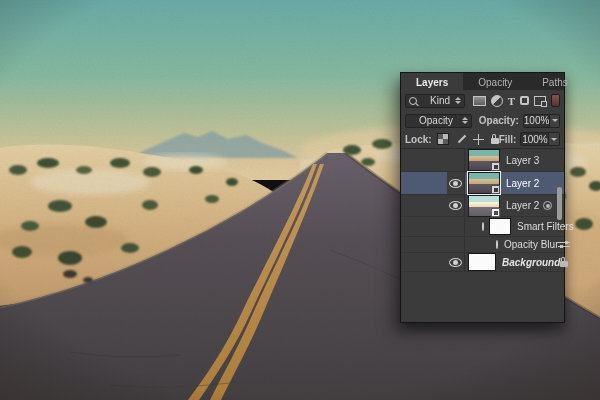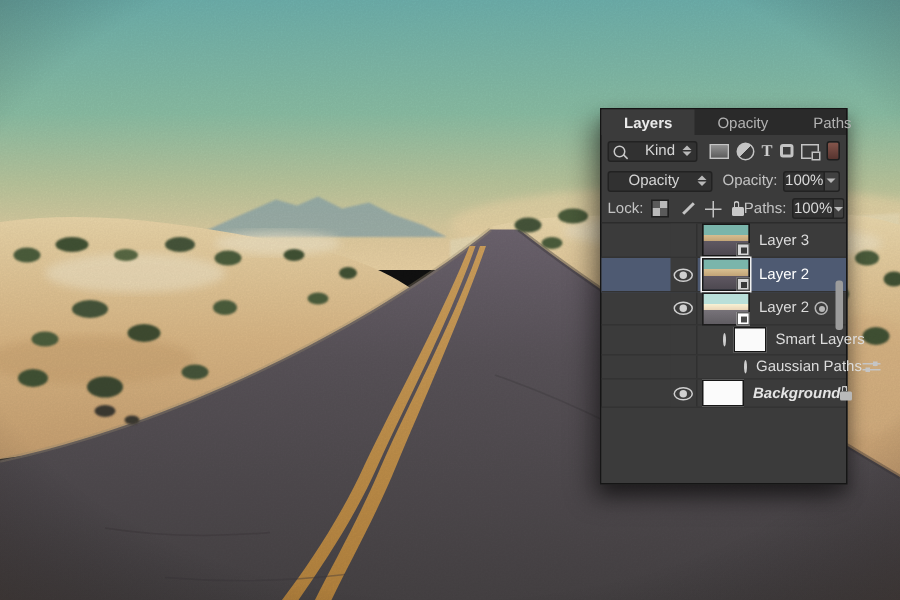--- a/index.html
+++ b/index.html
@@ -46,21 +46,21 @@
   .ficons{display:flex;align-items:center;gap:5px;margin-left:auto;}
   .ic-pic{width:13px;height:10px;border:1px solid #c4c4c4;box-sizing:border-box;background:linear-gradient(180deg,#8f8f8f,#5d5d5d);}
   .ic-adj{width:10px;height:10px;border-radius:50%;border:1px solid #c4c4c4;background:linear-gradient(135deg,#c4c4c4 50%,#3b3b3b 50%);}
   .ic-type{color:#cdcdcd;font-size:11px;font-weight:bold;line-height:10px;font-family:"Liberation Serif",serif;}
   .ic-shape{width:9px;height:9px;border:2px solid #c4c4c4;border-radius:2px;box-sizing:border-box;}
   .ic-so{width:10px;height:8px;border:1px solid #c4c4c4;position:relative;}
   .ic-so::after{content:'';position:absolute;right:-2px;bottom:-2px;width:4px;height:4px;background:#3b3b3b;border:1px solid #c4c4c4;}
   .ic-toggle{width:7px;height:11px;border-radius:2px;border:1px solid #1d1d1d;
     background:linear-gradient(180deg,#84554b,#57342f);}
 
-  .lbl{color:#c3c3c3;}
+  .lbl{color:#c3c3c3;font-weight:bold;}
   .val-box{width:30px;height:14px;background:var(--control-bg);border:1px solid #222;border-radius:2px 0 0 2px;
     display:flex;align-items:center;justify-content:center;box-sizing:border-box;color:#dadada;}
   .dd-btn{width:11px;height:14px;background:#404040;border:1px solid #222;border-left:none;border-radius:0 2px 2px 0;
     display:flex;align-items:center;justify-content:center;box-sizing:border-box;}
 
   .lock-icons{display:flex;align-items:center;gap:7px;margin-left:5px;}
   .ic-checker{width:10px;height:10px;border:1px solid #1f1f1f;
     background:conic-gradient(#b9b9b9 0 25%,#5a5a5a 0 50%,#b9b9b9 0 75%,#5a5a5a 0);}
   .ic-brush{width:10px;height:10px;position:relative;}
   .ic-brush::before{content:'';position:absolute;left:5px;top:0;width:2px;height:10px;background:#c4c4c4;transform:rotate(45deg);}
@@ -262,21 +262,21 @@
     </div>
 
     <div class="ctl-row row-lock">
       <span class="lbl">Lock:</span>
       <span class="lock-icons">
         <span class="ic-checker"></span>
         <span class="ic-brush"></span>
         <span class="ic-move"></span>
         <span class="ic-lock"></span>
       </span>
-      <span class="lbl" style="margin-left:auto">Paths:</span>
+      <span class="lbl" style="margin-left:auto">Fill:</span>
       <span class="val-box" style="margin-left:4px">100%</span>
       <span class="dd-btn">
           <span class="tri-down"></span>
         </span>
     </div>
 
     <div class="layer-list">
 
       <div class="layer-row h22">
         <span class="well"></span>
@@ -306,27 +306,27 @@
         <span class="lname">Layer 2</span>
         <span class="row-right" style="margin-right:12px">
           <span class="sf-badge"></span>
         </span>
       </div>
 
       <div class="layer-row h19">
         <span class="well"></span>
         <span class="eye indent34"></span>
         <span class="thumb mask" style="margin-left:5px"></span>
-        <span class="lname">Smart Layers</span>
+        <span class="lname">Smart Filters</span>
       </div>
 
       <div class="layer-row h15">
         <span class="well"></span>
         <span class="eye indent48"></span>
-        <span class="lname">Gaussian Paths</span>
+        <span class="lname">Opacity Blur</span>
         <span class="row-right" style="margin-right:5px">
           <span class="ic-fopt"></span>
         </span>
       </div>
 
       <div class="layer-row h18">
         <span class="well">
           <span class="eye"></span>
         </span>
         <span class="thumb bg-thumb"></span>

